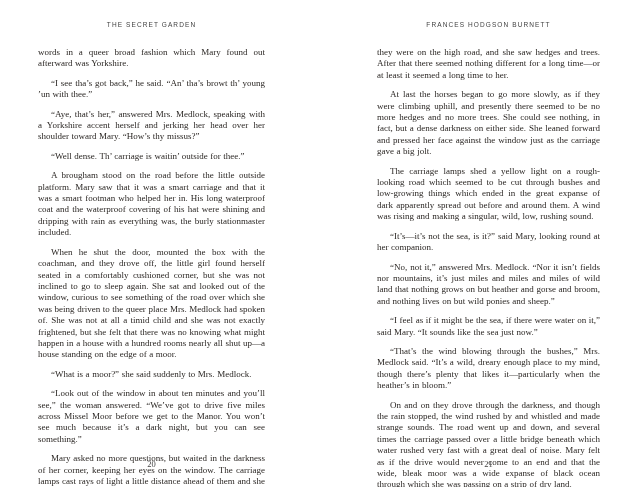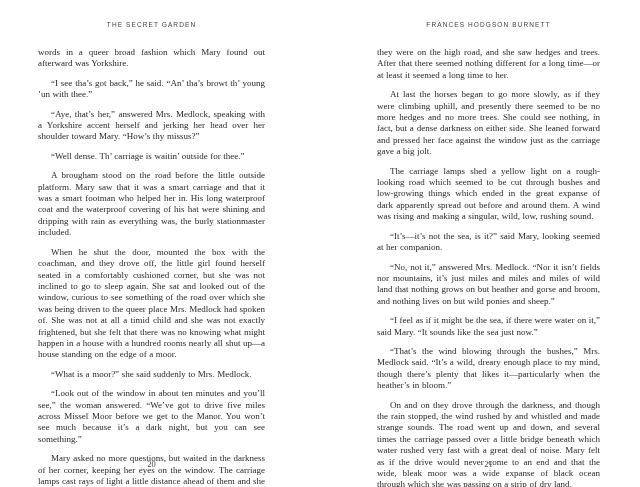--- a/index.html
+++ b/index.html
@@ -65,21 +65,21 @@
     </div>
     <div class="page-number">20</div>
   </div>
 
   <div class="page page-right">
     <div class="running-header">FRANCES HODGSON BURNETT</div>
     <div class="page-body">
       <p class="no-indent">they were on the high road, and she saw hedges and trees. After that there seemed nothing different for a long time—or at least it seemed a long time to her.</p>
       <p>At last the horses began to go more slowly, as if they were climbing uphill, and presently there seemed to be no more hedges and no more trees. She could see nothing, in fact, but a dense darkness on either side. She leaned forward and pressed her face against the window just as the carriage gave a big jolt.</p>
       <p>The carriage lamps shed a yellow light on a rough-looking road which seemed to be cut through bushes and low-growing things which ended in the great expanse of dark apparently spread out before and around them. A wind was rising and making a singular, wild, low, rushing sound.</p>
-      <p>“It’s—it’s not the sea, is it?” said Mary, looking seemed at her companion.</p>
+      <p>“It’s—it’s not the sea, is it?” said Mary, looking round at her companion.</p>
       <p>“No, not it,” answered Mrs. Medlock. “Nor it isn’t fields nor mountains, it’s just miles and miles and miles of wild land that nothing grows on but heather and gorse and broom, and nothing lives on but wild ponies and sheep.”</p>
       <p>“I feel as if it might be the sea, if there were water on it,” said Mary. “It sounds like the sea just now.”</p>
       <p>“That’s the wind blowing through the bushes,” Mrs. Medlock said. “It’s a wild, dreary enough place to my mind, though there’s plenty that likes it—particularly when the heather’s in bloom.”</p>
       <p>On and on they drove through the darkness, and though the rain stopped, the wind rushed by and whistled and made strange sounds. The road went up and down, and several times the carriage passed over a little bridge beneath which water rushed very fast with a great deal of noise. Mary felt as if the drive would never come to an end and that the wide, bleak moor was a wide expanse of black ocean through which she was passing on a strip of dry land.</p>
       <p>“I don’t like it,” she said to herself. “I don’t like it,” and she pinched her drove lips more tightly together.</p>
     </div>
     <div class="page-number">21</div>
   </div>
 
 </div>

